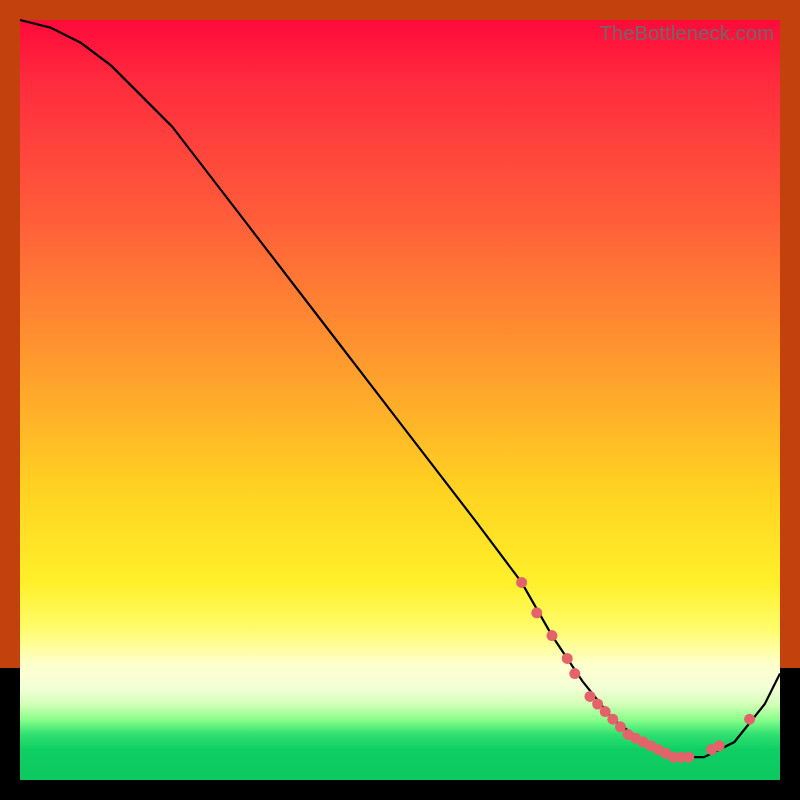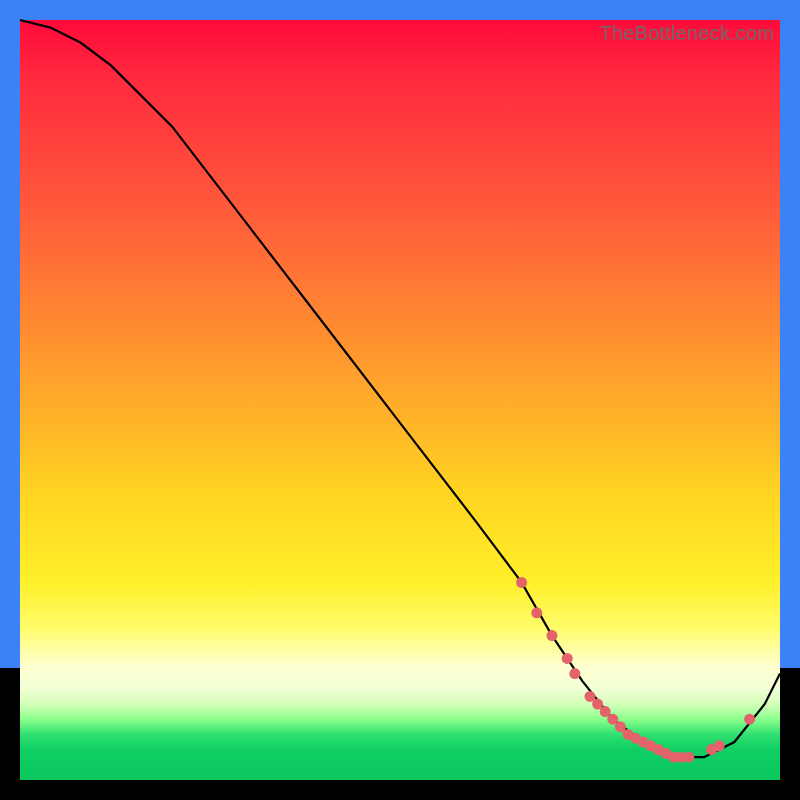--- a/index.html
+++ b/index.html
@@ -8,21 +8,21 @@
     width: 800px;
     height: 800px;
     background: #000;
     overflow: hidden;
     font-family: Arial, Helvetica, sans-serif;
   }
   .frame {
     position: relative;
     width: 800px;
     height: 668px;
-    background: #3b82f6;
+    background: #c2410c;
   }
   .plot {
     position: absolute;
     left: 20px;
     top: 20px;
     width: 760px;
     height: 760px;
     
     background: linear-gradient(
       to bottom,

